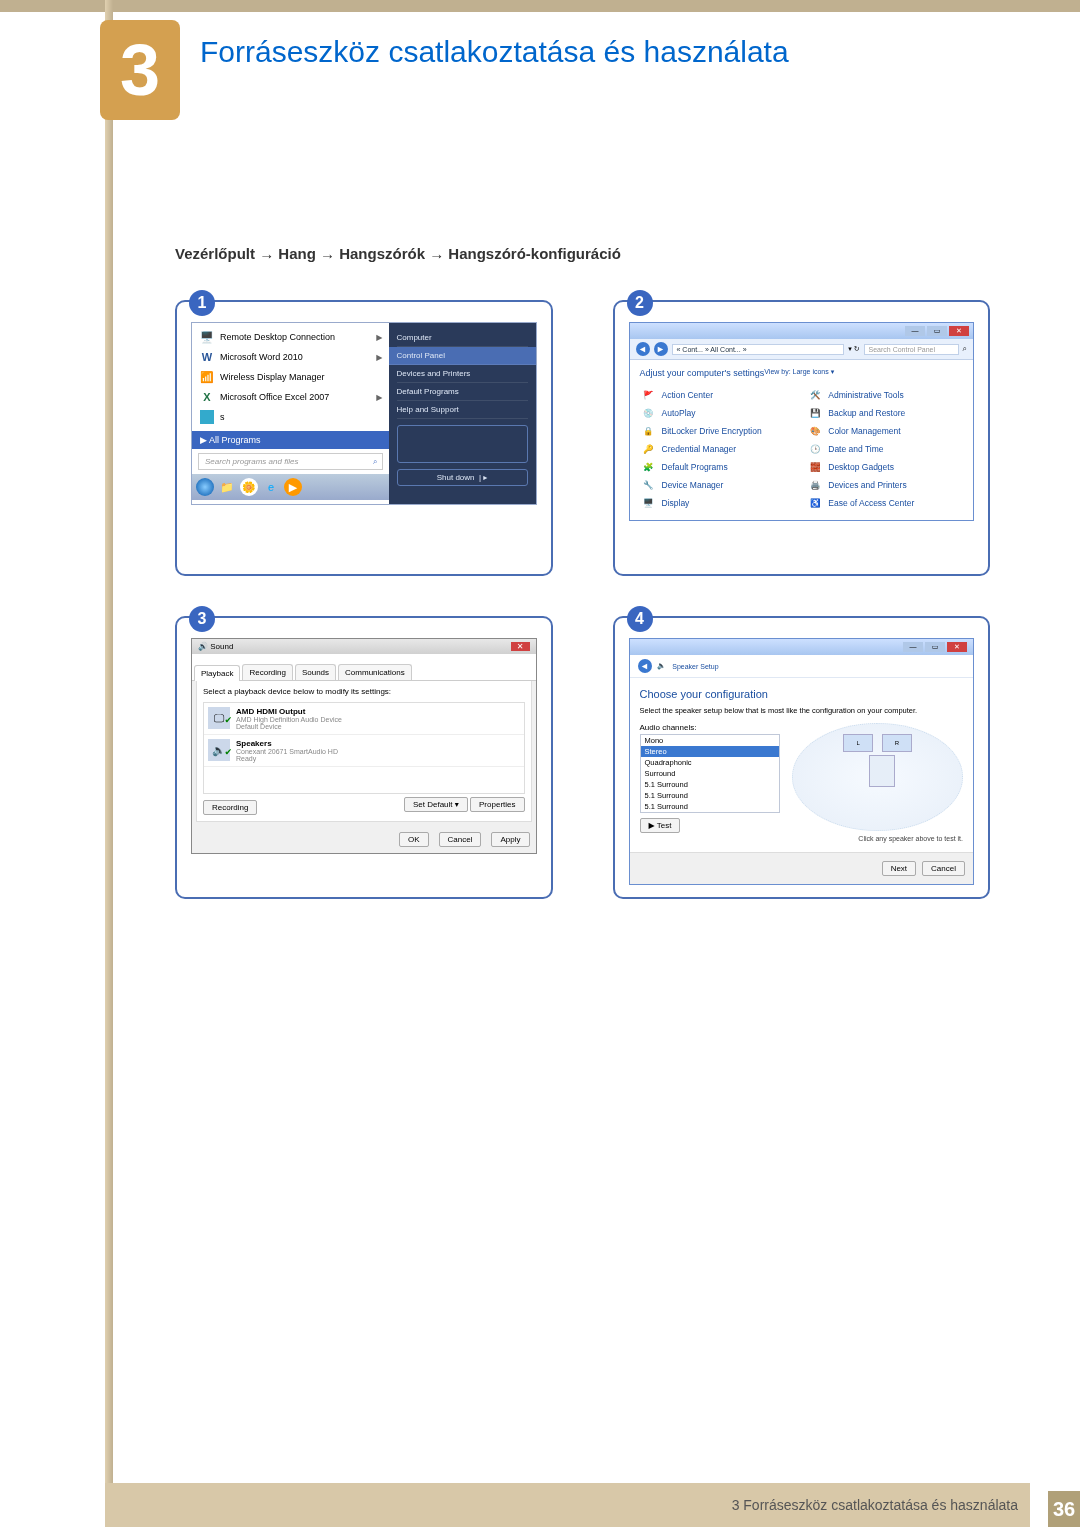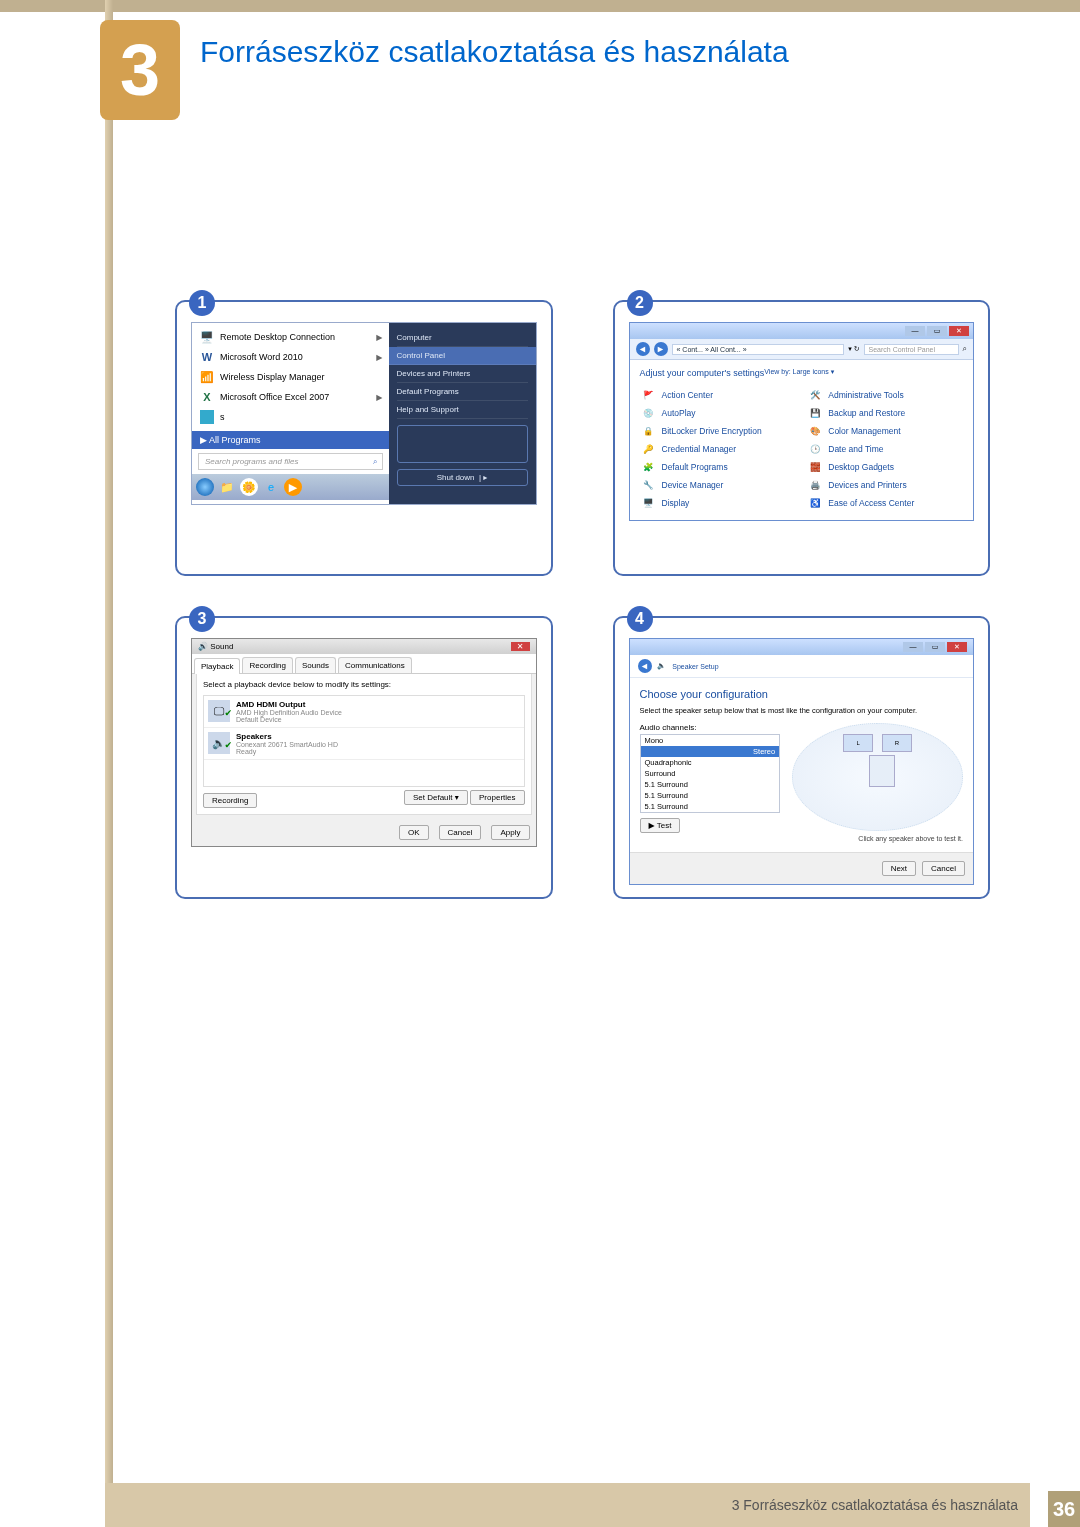--- a/index.html
+++ b/index.html
@@ -274,21 +274,21 @@
     display: flex;
     justify-content: space-between;
     align-items: center;
   }
   .closex { background: #d04040; color: #fff; padding: 0 6px; font-size: 8px;}
   .p3-tabs {
     display: flex;
     background: #fff;
     border-bottom: 1px solid #ccc;
     font-size: 8px;
-    padding-top: 3px;
+    padding-top: 10px;
   }
   .p3-tab {
     padding: 3px 6px;
     border: 1px solid #ccc;
     border-bottom: none;
     margin-left: 2px;
     background: #f6f6f6;
     border-radius: 3px 3px 0 0;
   }
   .p3-tab.active { background: #fff; position: relative; top: 1px;}
@@ -368,21 +368,21 @@
     width: 28px; height: 16px; background: #cfe0f6; border: 1px solid #aac;
     font-size: 6px; text-align: center; line-height: 16px;
   }
   .p4-label { font-size: 8px; margin-bottom: 2px;}
   .p4-list {
     border: 1px solid #c0c8d8;
     font-size: 7.5px;
     min-height: 62px;
   }
   .p4-opt { padding: 1px 4px;}
-  .p4-opt.sel { background: #3a78d0; color: #fff; text-align: right;}
+  .p4-opt.sel { background: #3a78d0; color: #fff;}
   .p4-test { margin-top: 8px;}
   .p4-click { text-align: right; font-size: 7px; margin-top: 4px; color: #444;}
   .p4-foot { display: flex; justify-content: flex-end; gap: 6px; padding: 8px; border-top: 1px solid #ddd; background: #f0f0f0;}
 
   
   .footer {
     position: absolute;
     bottom: 0;
     left: 0;
     right: 0;
@@ -422,20 +422,21 @@
 
 <div class="page">
   <div class="top-bar"></div>
   <div class="side-stripe"></div>
 
   <div class="chapter-badge">
     <span>3</span>
   </div>
   <div class="chapter-title">Forráseszköz csatlakoztatása és használata</div>
 
+  <div class="breadcrumb">Vezérlőpult  →  Hang  →  Hangszórók  →  Hangszóró-konfiguráció</div>
 
   <div class="panels">
 
     <div class="panel">
       <div class="step-badge">1</div>
       <div class="p1-inner">
         <div class="p1-left">
           <div class="p1-row">
             <span class="p1-icon">🖥️</span>
             <span>Remote Desktop Connection</span>

